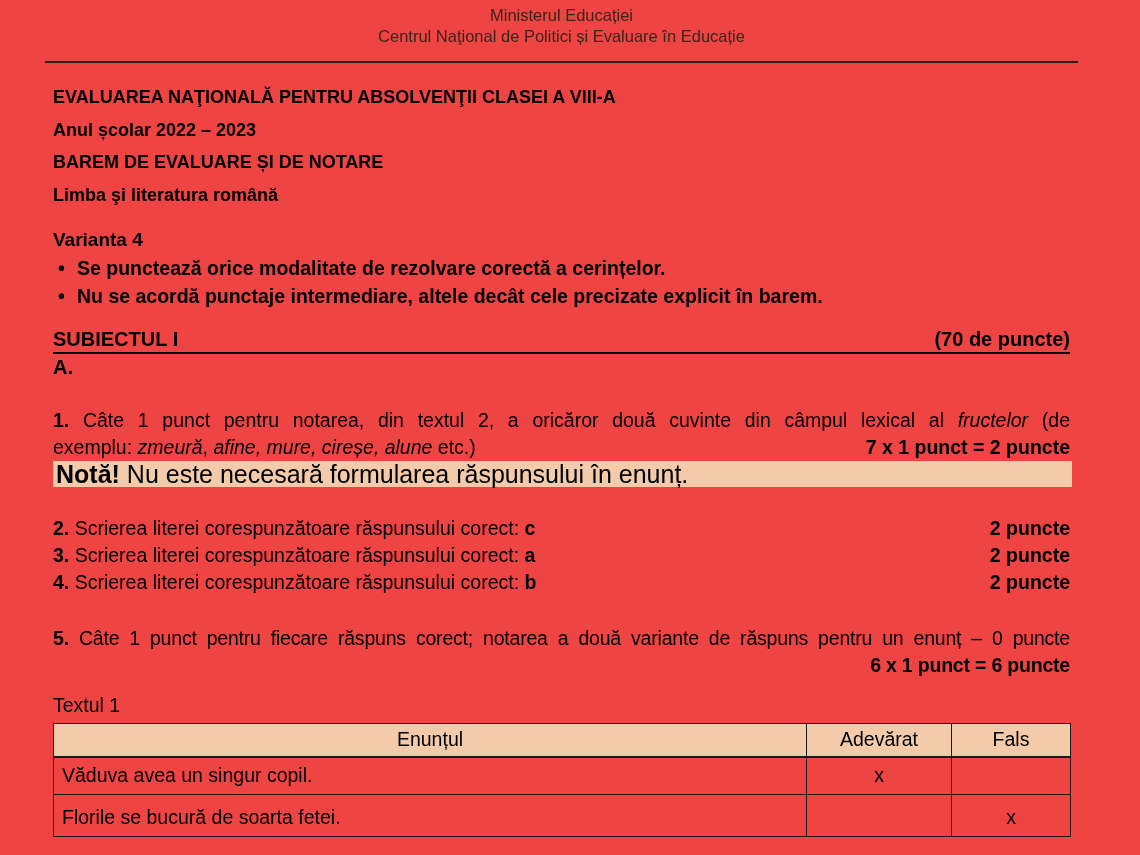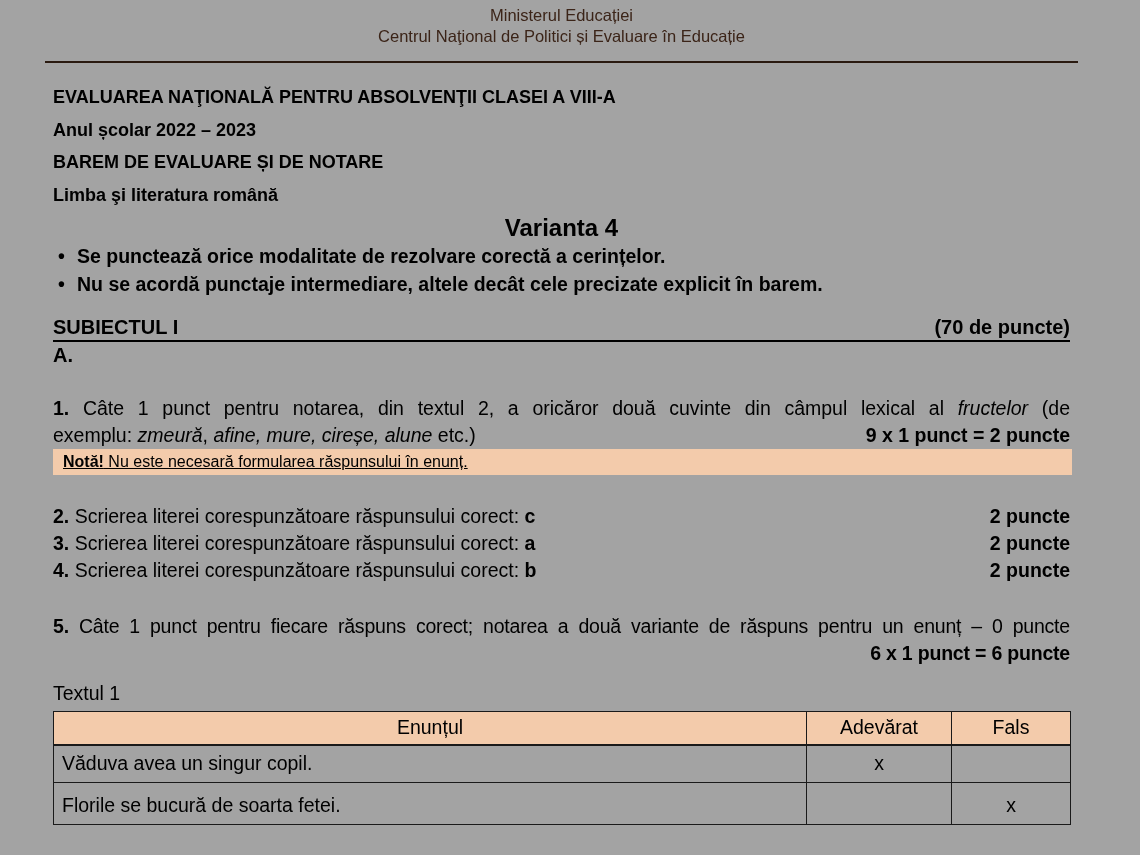--- a/index.html
+++ b/index.html
@@ -5,21 +5,21 @@
   * { margin: 0; padding: 0; box-sizing: border-box; }
   html, body { width: 1140px; height: 855px; }
   body {
     font-family: "Liberation Sans", sans-serif;
     color: #000;
     overflow: hidden;
   }
   .page {
     width: 1140px;
     height: 855px;
-    background: #a3a3a3;
+    background: #ef4444;
     padding: 5px 70px 0 53px;
     overflow: hidden;
   }
   
   .doc-header {
     text-align: center;
     font-size: 16.5px;
     line-height: 21px;
     color: #3b2418;
   }
@@ -30,25 +30,25 @@
   }
   
   .titles {
     margin-top: 18px;
     text-align: left;
     font-weight: bold;
     font-size: 18px;
   }
   .titles div { line-height: 32.5px; }
   .variant {
-    text-align: center;
-    font-weight: bold;
-    font-size: 24px;
+    text-align: left;
+    font-weight: bold;
+    font-size: 19px;
     line-height: 30px;
-    margin-top: 2px;
+    margin-top: 14px;
   }
   
   .bullets { font-weight: bold; font-size: 19.5px; }
   .bullet-row { display: flex; line-height: 27.5px; }
   .bullet-row .marker { width: 24px; padding-left: 5px; flex: 0 0 24px; }
   .bullet-justified {
     line-height: 27.5px;
     text-align: justify;
   }
   .bullet-justified .marker-inline { padding-left: 5px; padding-right: 13px; }
@@ -64,25 +64,24 @@
   }
   .part-label { font-weight: bold; font-size: 20px; line-height: 27px; }
   
   .body-text { font-size: 19.5px; line-height: 27px; }
   .b { font-weight: bold; }
   .item1 { margin-top: 26px; }
   .just-last { text-align: justify; text-align-last: justify; }
   .flex-line { display: flex; justify-content: space-between; }
   .nota-bar {
     background: #F3CBAB;
-    font-size: 16px;
+    font-size: 25px;
     line-height: 26px;
-    padding-left: 10px;
+    padding-left: 3px;
     margin-right: -2px;
-    text-decoration: underline;
   }
   .items234 { margin-top: 28px; }
   .item5 { margin-top: 29px; letter-spacing: -0.2px; }
   .points-line {
     text-align: right;
     font-weight: bold;
     font-size: 19.5px;
     line-height: 27px;
   }
   .textul-label { font-size: 19.5px; line-height: 27px; margin-top: 13px; }
@@ -147,21 +146,21 @@
   <div class="section-line">
     <span>SUBIECTUL I</span>
     <span>(70 de puncte)</span>
   </div>
   <div class="part-label">A.</div>
 
   <div class="item1 body-text">
     <div class="just-last"><span class="b">1.</span><span> Câte 1 punct pentru notarea, din textul 2, a oricăror două cuvinte din câmpul lexical al </span><em>fructelor</em><span> (de</span></div>
     <div class="flex-line">
       <span><span>exemplu: </span><em>zmeură</em><span>, </span><em>afine, mure, cireșe, alune</em><span> etc.)</span></span>
-      <span class="b">9 x 1 punct = 2 puncte</span>
+      <span class="b">7 x 1 punct = 2 puncte</span>
     </div>
   </div>
 
   <div class="nota-bar"><span class="b">Notă!</span><span> Nu este necesară formularea răspunsului în enunț.</span></div>
 
   <div class="items234 body-text">
     <div class="flex-line">
       <span><span class="b">2.</span><span> Scrierea literei corespunzătoare răspunsului corect: </span><span class="b">c</span></span>
       <span class="b">2 puncte</span>
     </div>

